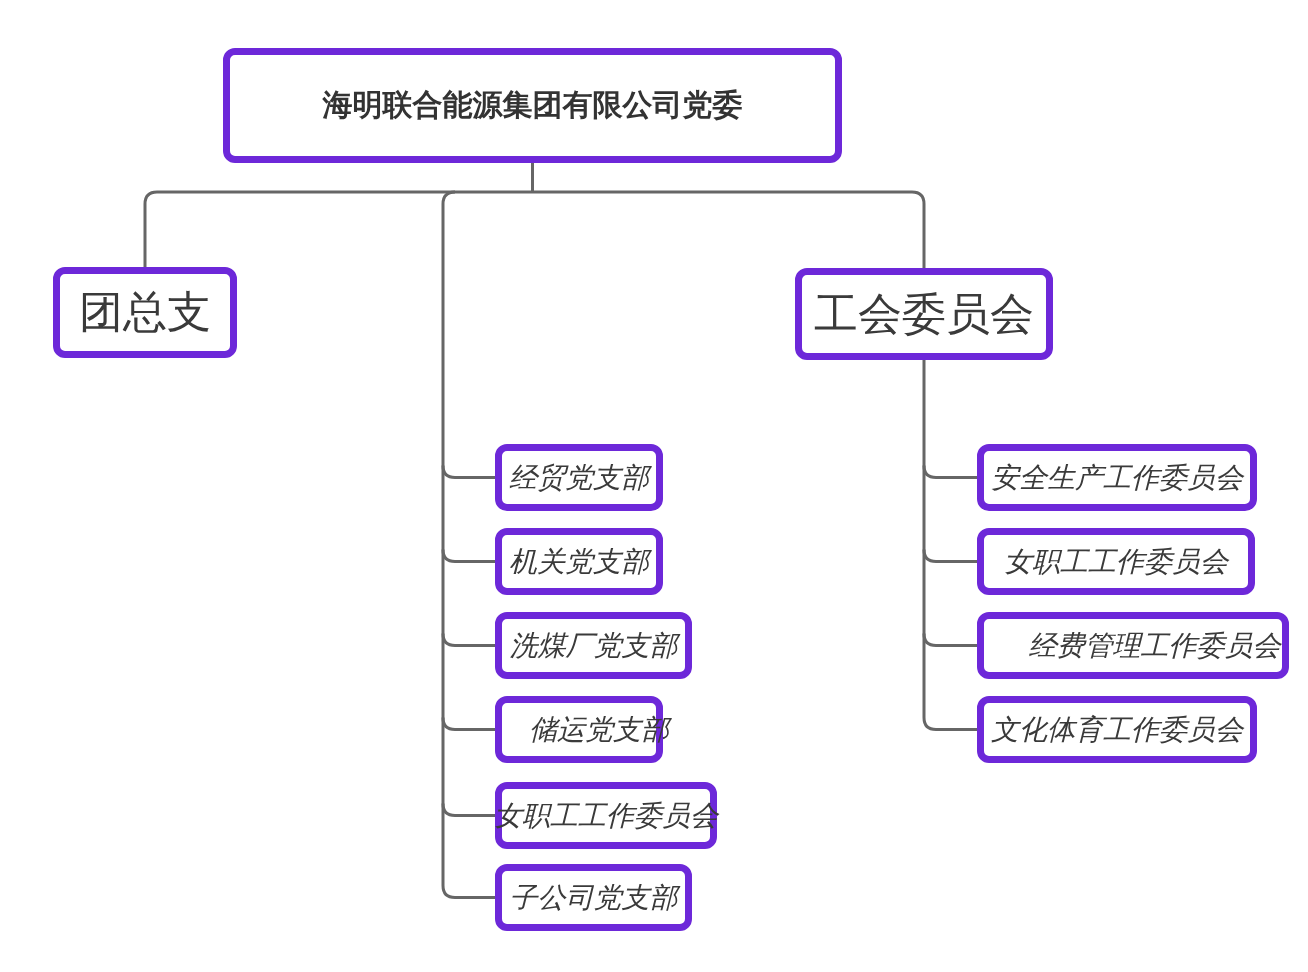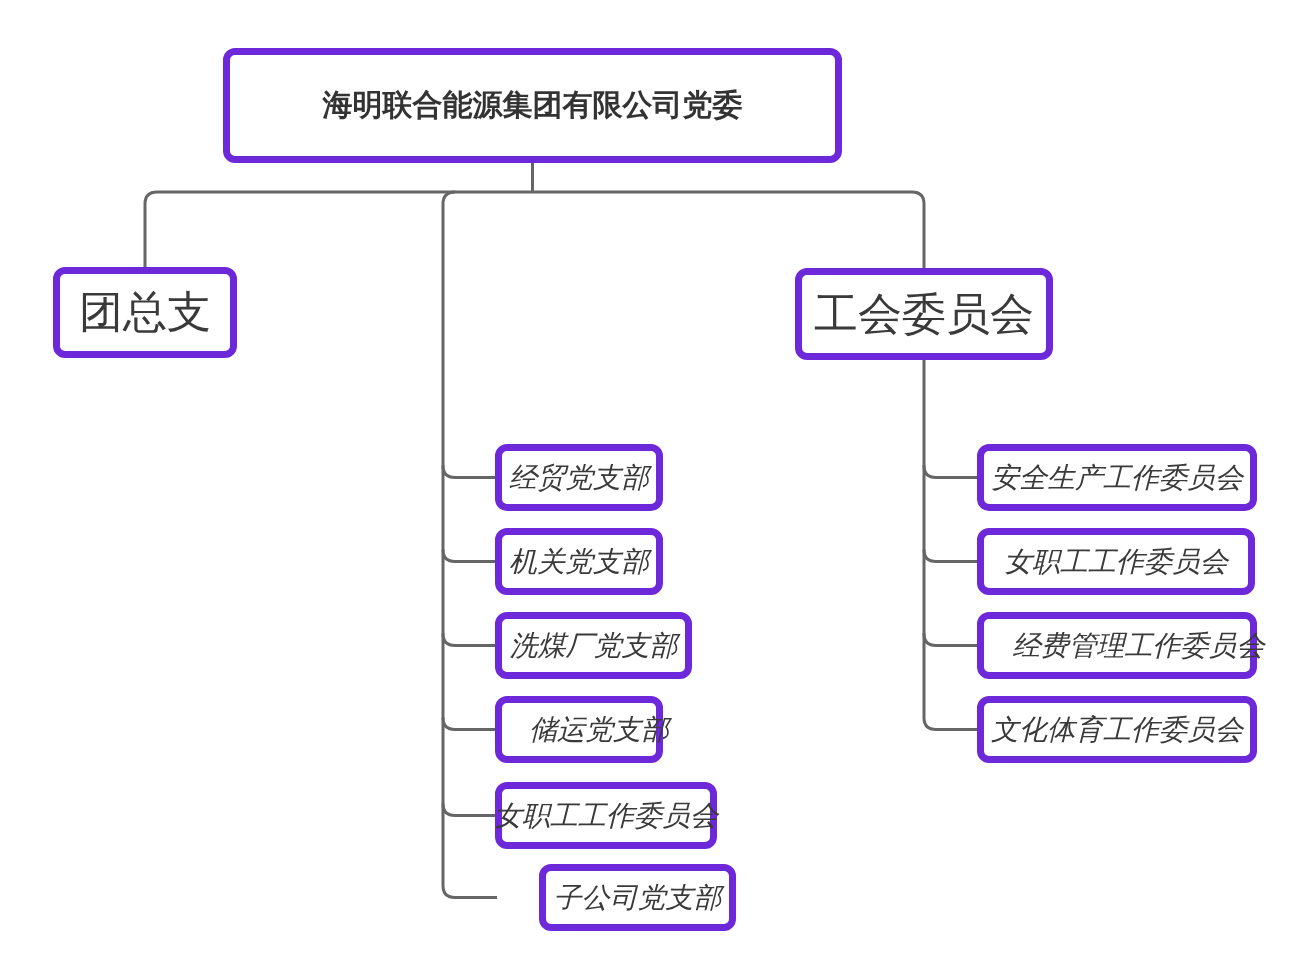--- a/index.html
+++ b/index.html
@@ -43,24 +43,24 @@
   }
   .node-l2 { font-size: 44px; }
   .node-youth  { left: 53px;  top: 267px; width: 184px; height: 91px; }
   .node-union  { left: 795px; top: 268px; width: 258px; height: 92px; }
   .node-leaf { height: 67px; font-size: 28px; font-style: italic; }
   .mid-0 { left: 495px; top: 444px; width: 168px; }
   .mid-1 { left: 495px; top: 528px; width: 168px; }
   .mid-2 { left: 495px; top: 612px; width: 197px; }
   .mid-3 { left: 495px; top: 696px; width: 168px; padding-left: 40px; }
   .mid-4 { left: 495px; top: 782px; width: 222px; }
-  .mid-5 { left: 495px; top: 864px; width: 197px; margin-left: 44px; }
+  .mid-5 { left: 495px; top: 864px; width: 197px; }
   .rt-0 { left: 977px; top: 444px; width: 280px; }
   .rt-1 { left: 977px; top: 528px; width: 278px; }
-  .rt-2 { left: 977px; top: 612px; width: 280px; padding-left: 43px; }
+  .rt-2 { left: 977px; top: 612px; width: 312px; padding-left: 43px; }
   .rt-3 { left: 977px; top: 696px; width: 280px; }
   .conn {
     fill: none;
     stroke: #666666;
     stroke-width: 3;
   }
 </style>
 </head>
 <body>
 

